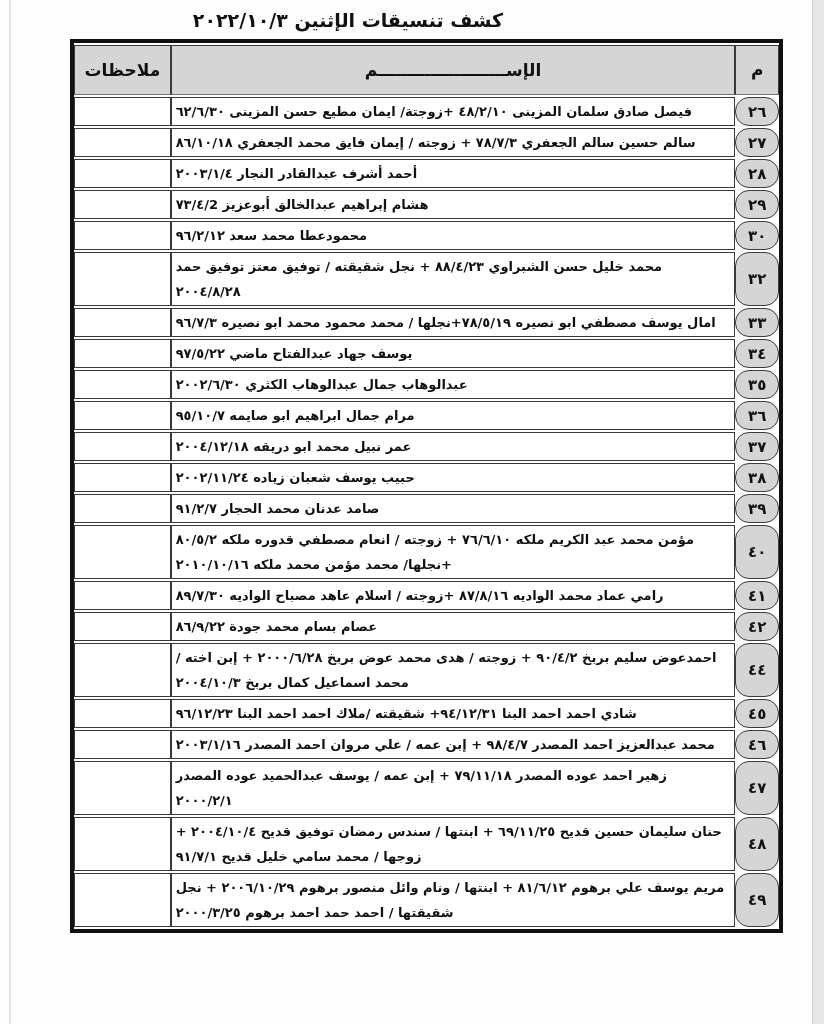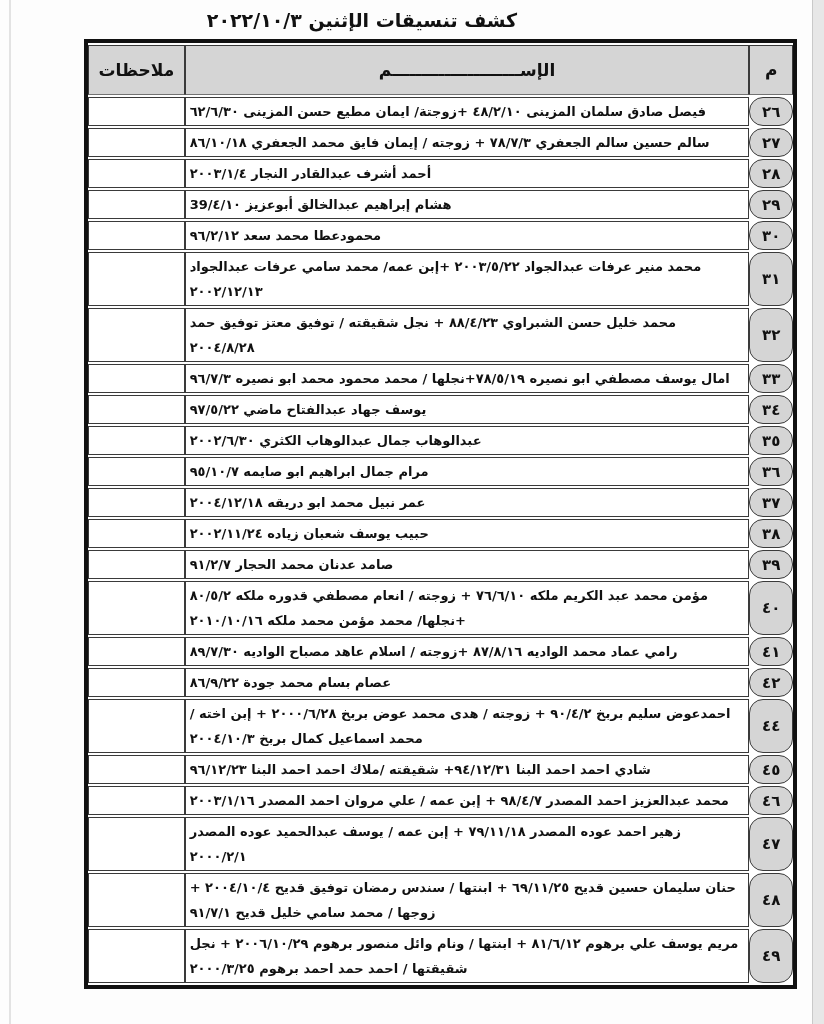--- a/index.html
+++ b/index.html
@@ -16,21 +16,21 @@
     width: 12px; height: 1024px;
     background: #e7e7e7;
     border-left: 1px solid #c9c9c9;
   }
   .edge-left {
     position: absolute; top: 0; left: 9px;
     width: 2px; height: 1024px;
     background: #e3e3e3;
   }
   .page {
-    position: absolute; top: 0; left: 14px;
+    position: absolute; top: 0; left: 0;
     width: 696px; height: 1024px;
   }
   .doc-title {
     direction: rtl;
     text-align: center;
     font-size: 19px;
     font-weight: bold;
     color: #111;
     padding-top: 9px;
     letter-spacing: 0.2px;
@@ -105,35 +105,30 @@
   </tr>
 
   <tr>
     <td class="c-num"><span>٢٨</span></td>
     <td class="c-name"><span>أحمد أشرف عبدالقادر النجار ٢٠٠٣/١/٤</span></td>
     <td class="c-notes"></td>
   </tr>
 
   <tr>
     <td class="c-num"><span>٢٩</span></td>
-    <td class="c-name"><span>هشام إبراهيم عبدالخالق أبوعزيز 39/٤/١٠</span></td>
+    <td class="c-name"><span>هشام إبراهيم عبدالخالق أبوعزيز ٧٣/٤/2</span></td>
     <td class="c-notes"></td>
   </tr>
 
   <tr>
     <td class="c-num"><span>٣٠</span></td>
     <td class="c-name"><span>محمودعطا محمد سعد ٩٦/٢/١٢</span></td>
     <td class="c-notes"></td>
   </tr>
 
-  <tr>
-    <td class="c-num"><span>٣١</span></td>
-    <td class="c-name"><span>محمد منير عرفات عبدالجواد ٢٠٠٣/٥/٢٢ +إبن عمه/ محمد سامي عرفات عبدالجواد ٢٠٠٢/١٢/١٣</span></td>
-    <td class="c-notes"></td>
-  </tr>
 
   <tr>
     <td class="c-num"><span>٣٢</span></td>
     <td class="c-name"><span>محمد خليل حسن الشبراوي ٨٨/٤/٢٣ + نجل شقيقته / توفيق معتز توفيق حمد ٢٠٠٤/٨/٢٨</span></td>
     <td class="c-notes"></td>
   </tr>
 
   <tr>
     <td class="c-num"><span>٣٣</span></td>
     <td class="c-name"><span>امال يوسف مصطفي ابو نصيره ٧٨/٥/١٩+نجلها / محمد محمود محمد ابو نصيره ٩٦/٧/٣</span></td>

